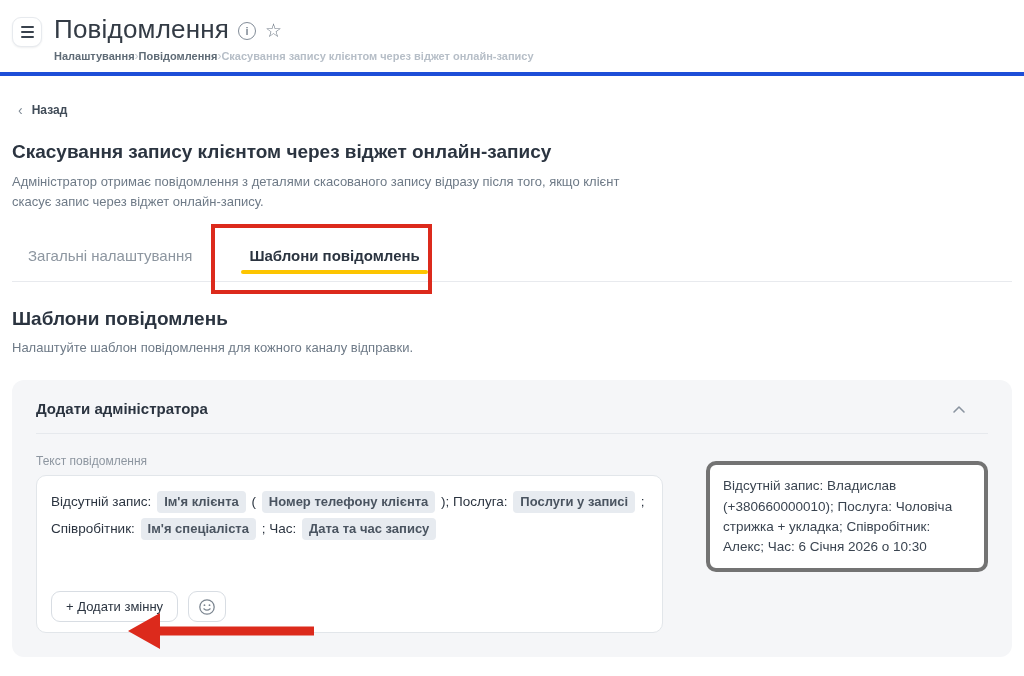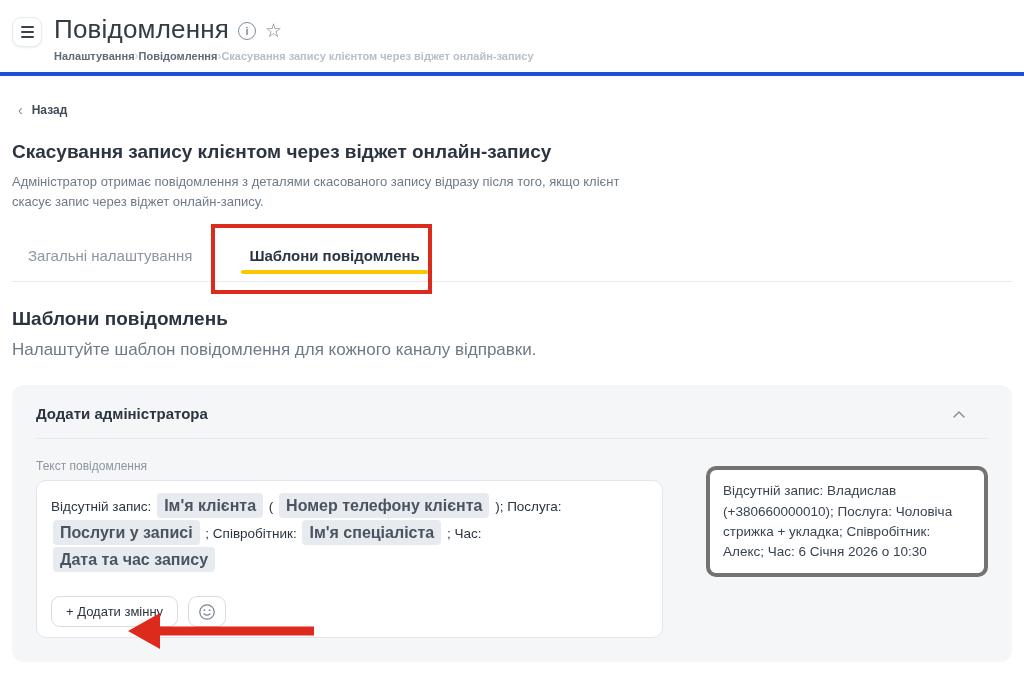--- a/index.html
+++ b/index.html
@@ -32,37 +32,37 @@
   .section-desc { margin-top:9px; font-size:13px; line-height:1.55; color:#6e7a87; max-width:648px; }
 
   
   .tabs { position:relative; margin-top:24px; display:flex; align-items:flex-end; border-bottom:1px solid #e8eaee; height:46px; }
   .tab { font-size:15px; padding:0 0 17px 0; cursor:pointer; }
   .tab-inactive { margin-left:16px; color:#8d96a0; font-weight:500; }
   .tab-active { position:relative; margin-left:43px; padding:0 14px 17px 14px; color:#2b3440; font-weight:600; }
   .tab-underline { position:absolute; left:6px; right:6px; bottom:7px; height:4px; border-radius:2px; background:#fdc500; }
 
   .templates-title { margin-top:26px; font-size:19px; font-weight:700; color:#2b3440; }
-  .templates-desc { margin-top:10px; font-size:17px; color:#6e7a87; }
+  .templates-desc { margin-top:10px; font-size:13px; color:#6e7a87; }
 
   
   .card { margin-top:25px; width:1000px; height:277px; background:#f5f6f8; border-radius:12px; }
   .card-header { display:flex; align-items:center; justify-content:space-between; padding:20px 24px 0 24px; }
   .card-title { font-size:15px; font-weight:600; color:#2b3440; }
   .chevron-up { width:14px; height:10px; cursor:pointer; margin-right:22px; }
   .card-divider { height:1px; background:#e6e9ed; margin:16px 24px 0 24px; }
 
   .card-body { display:flex; padding:20px 24px 0 24px; gap:43px; }
   .field-label { font-size:12px; color:#8d96a0; }
 
   .editor-col { width:698px; }
   .editor-box { margin-top:7px; width:627px; height:158px; background:#fff; border:1px solid #e2e6ea; border-radius:10px;
                 padding:12px 14px 10px 14px; display:flex; flex-direction:column; justify-content:space-between; }
   .editor-text { font-size:13.5px; line-height:2; color:#2b3440; }
-  .chip { display:inline-block; background:#e7ebf0; color:#4a5460; font-size:16px; font-weight:600;
+  .chip { display:inline-block; background:#e7ebf0; color:#4a5460; font-size:13px; font-weight:600;
           border-radius:4px; padding:3px 7px; margin:0 2px; line-height:1.2; vertical-align:baseline; cursor:pointer; }
   .editor-actions { display:flex; gap:10px; align-items:center; }
   .add-var-btn { background:#fff; border:1px solid #d8dde3; border-radius:9px; padding:7px 14px;
                  font-size:13px; font-weight:500; color:#2b3440; font-family:inherit; cursor:pointer; }
   .emoji-btn { background:#fff; border:1px solid #d8dde3; border-radius:9px; width:38px; height:31px;
                display:flex; align-items:center; justify-content:center; cursor:pointer; }
 
   .preview-col { width:282px; }
   .preview-box { margin-top:7px; width:282px; min-height:97px; background:#fff; border:4px solid #737373; border-radius:10px;
                  padding:11px 13px; font-size:13.5px; line-height:1.5; color:#3a4450; }

